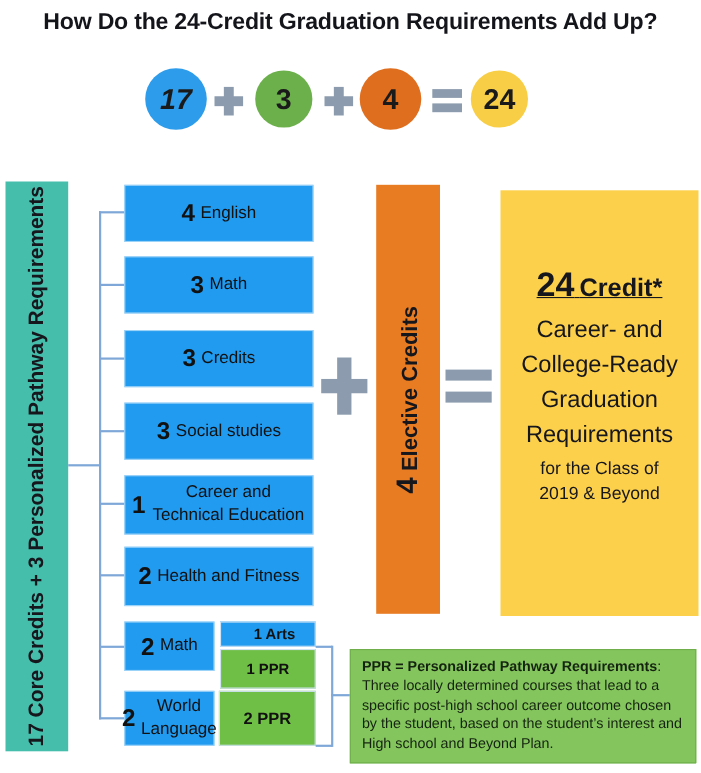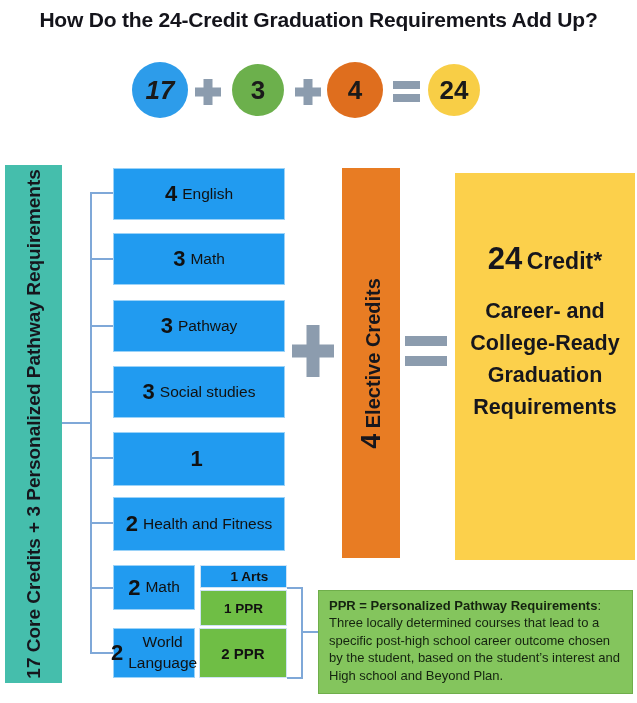--- a/index.html
+++ b/index.html
@@ -63,24 +63,24 @@
     display:flex;align-items:center;justify-content:center;
     font-size:13.5px;font-weight:bold;color:#111;
   }
   .sb-blue{background:#219BF0;}
   .sb-green{background:#6FBE45;}
   
   .yellow-box{
     position:absolute;left:455px;top:173px;width:180px;height:387px;background:#FCD04B;
     text-align:center;box-sizing:border-box;padding-top:68px;color:#16161d;
   }
-  .yellow-box .headline{font-weight:bold;margin-bottom:18px;}
+  .yellow-box .headline{font-weight:bold;margin-bottom:6px;text-decoration:underline;}
   .yellow-box .headline .big{font-size:31px;}
   .yellow-box .headline .med{font-size:23px;}
-  .yellow-box .bold-line{font-size:21.5px;font-weight:bold;line-height:32px;}
+  .yellow-box .bold-line{font-size:21.5px;font-weight:normal;line-height:32px;}
   .yellow-box .footnote{font-size:16px;line-height:23px;margin-top:4px;padding:0 20px;}
   
   .note-box{
     position:absolute;left:318px;top:590px;width:315px;height:104px;background:#84C55D;
     box-sizing:border-box;border:1px solid #6fae4b;padding:6px 10px;
     font-size:13px;line-height:17.4px;color:#152410;text-align:left;
   }
   .note-box .lead{font-weight:bold;}
 </style>
 </head>
@@ -124,28 +124,29 @@
   <div class="box" style="left:113px;top:168px;width:172px;height:52px;">
     <span class="num">4</span>
     <span class="lbl">English</span>
   </div>
   <div class="box" style="left:113px;top:233px;width:172px;height:52px;">
     <span class="num">3</span>
     <span class="lbl">Math</span>
   </div>
   <div class="box" style="left:113px;top:300px;width:172px;height:52px;">
     <span class="num">3</span>
-    <span class="lbl">Pathway</span>
+    <span class="lbl">Credits</span>
   </div>
   <div class="box" style="left:113px;top:366px;width:172px;height:52px;">
     <span class="num">3</span>
     <span class="lbl">Social studies</span>
   </div>
   <div class="box" style="left:113px;top:432px;width:172px;height:54px;">
     <span class="num">1</span>
+    <span class="lbl">Career and Technical Education</span>
   </div>
   <div class="box" style="left:113px;top:497px;width:172px;height:54px;">
     <span class="num">2</span>
     <span class="lbl">Health and Fitness</span>
   </div>
   <div class="box" style="left:113px;top:565px;width:82px;height:45px;">
     <span class="num">2</span>
     <span class="lbl">Math</span>
   </div>
   <div class="box" style="left:113px;top:628px;width:82px;height:50px;">
@@ -176,20 +177,21 @@
 
   <div class="yellow-box">
     <div class="headline">
       <span class="big">24</span>
       <span class="med">Credit*</span>
     </div>
     <div class="bold-line">Career- and</div>
     <div class="bold-line">College-Ready</div>
     <div class="bold-line">Graduation</div>
     <div class="bold-line">Requirements</div>
+    <div class="footnote">for the Class of 2019 &amp; Beyond</div>
   </div>
 
   <div class="line" style="left:287px;top:587px;width:15px;height:2px;"></div>
   <div class="line" style="left:287px;top:677px;width:15px;height:2px;"></div>
   <div class="line" style="left:301px;top:587px;width:2px;height:92px;"></div>
   <div class="line" style="left:301px;top:631px;width:17px;height:2px;"></div>
 
   <div class="note-box">
     <span class="lead">PPR = Personalized Pathway Requirements</span><span>: Three locally determined courses that lead to a specific post-high school career outcome chosen by the student, based on the student’s interest and High school and Beyond Plan.</span>
   </div>

